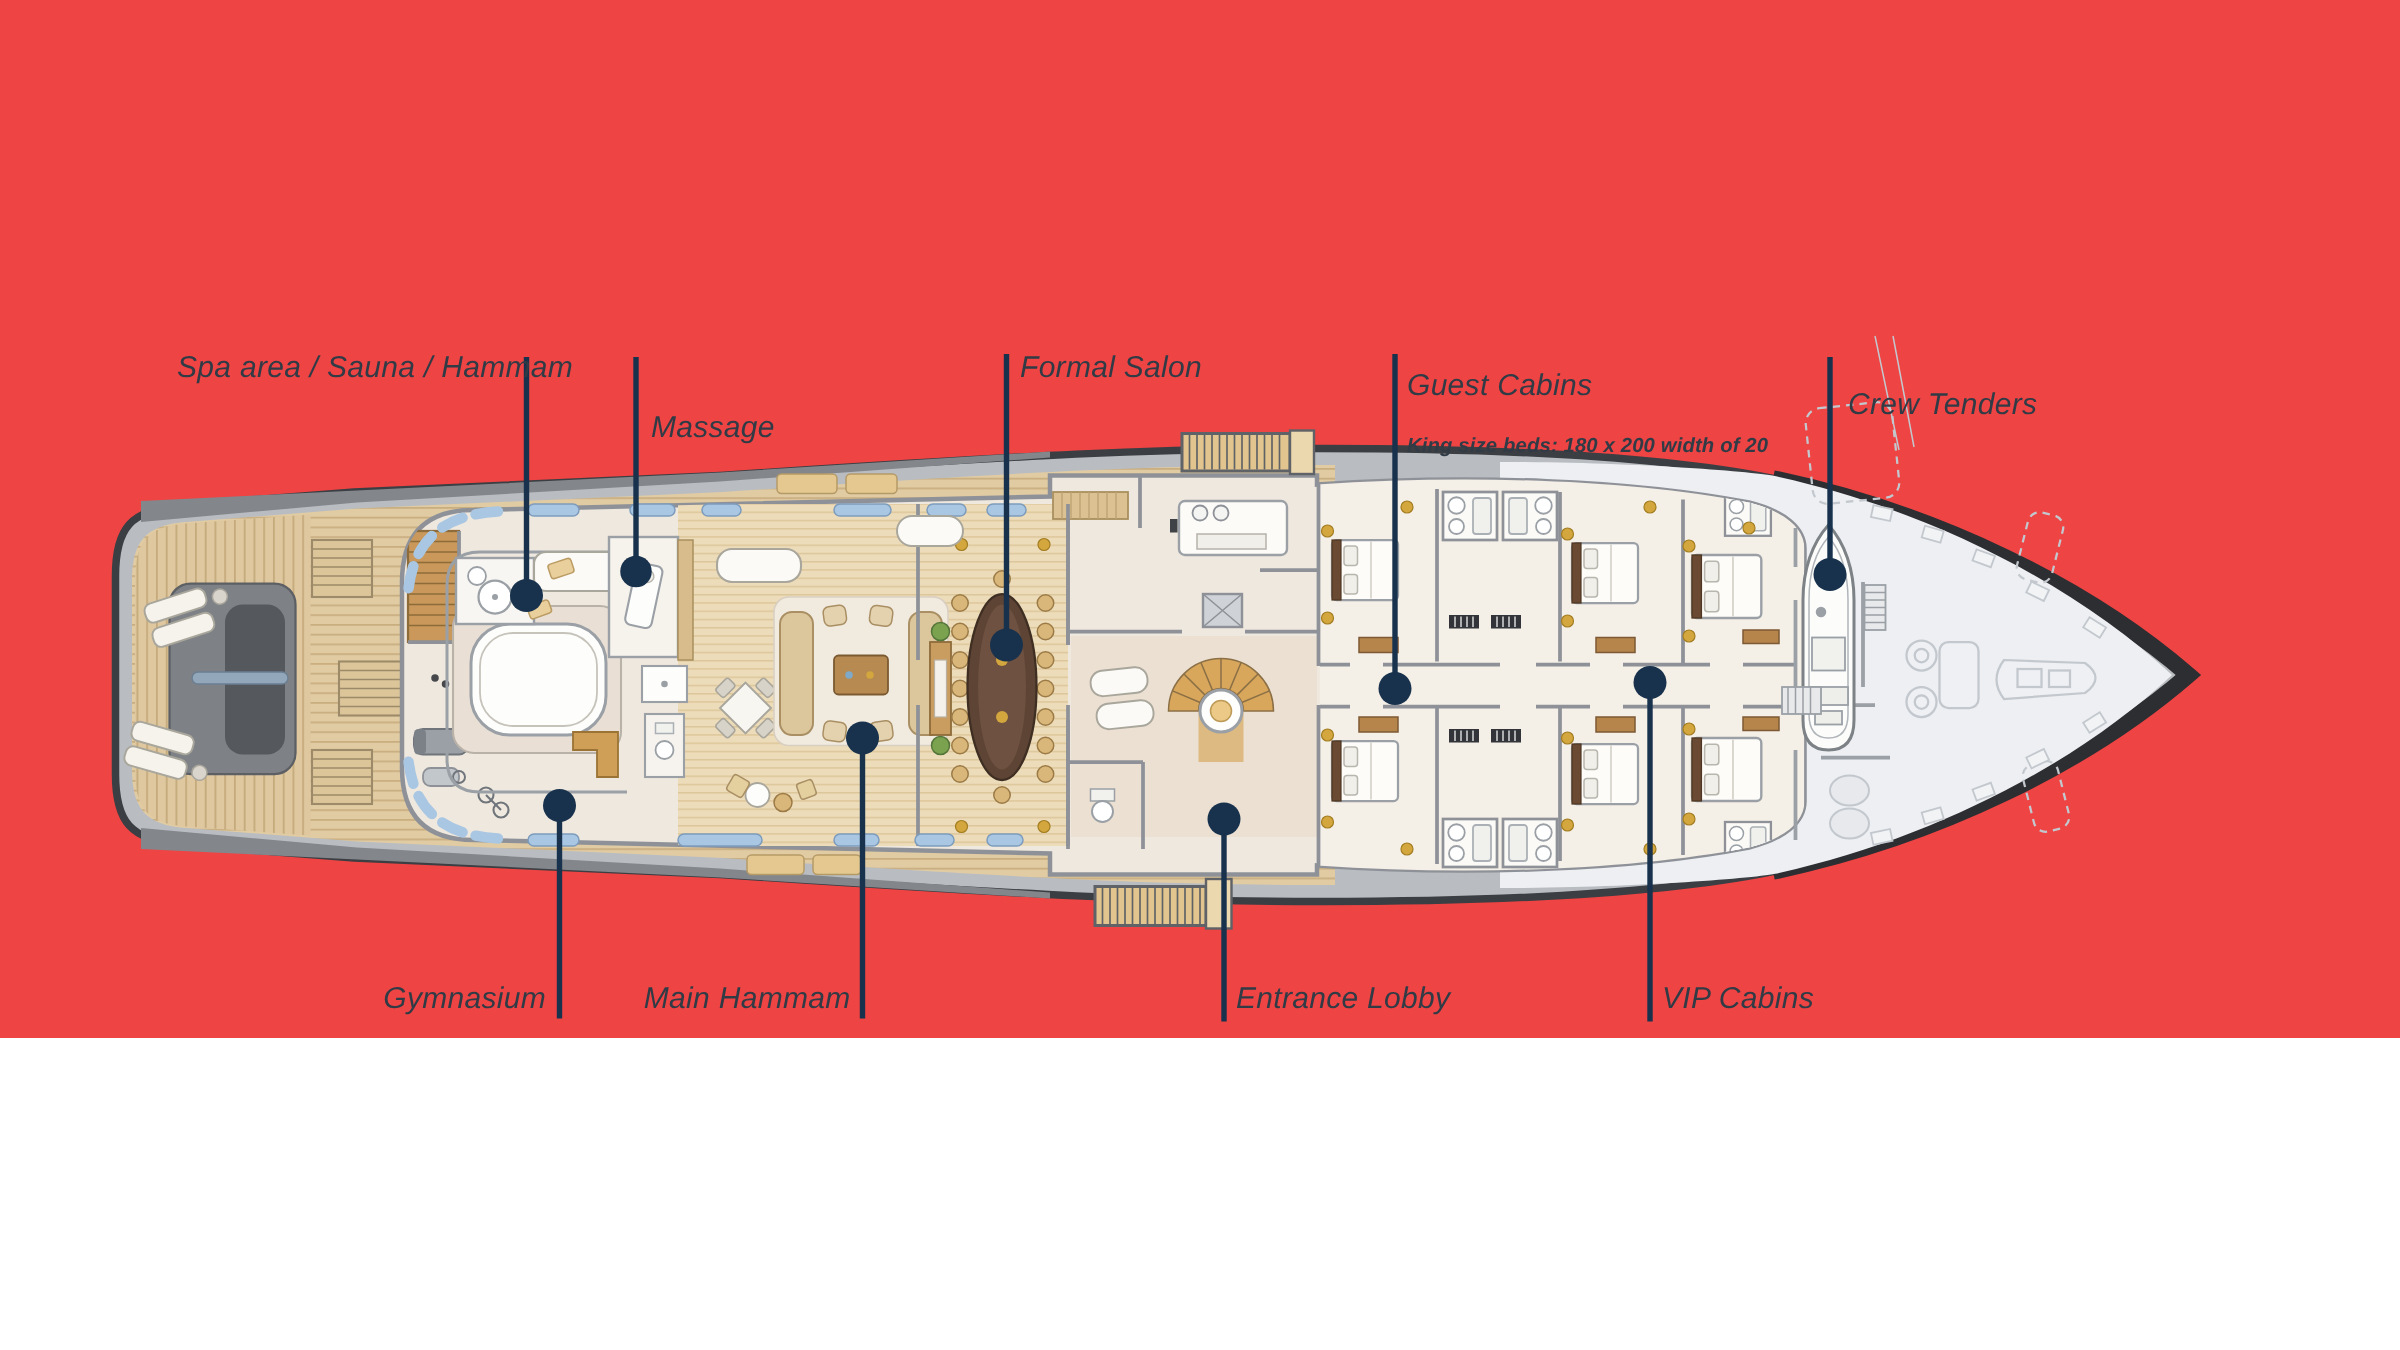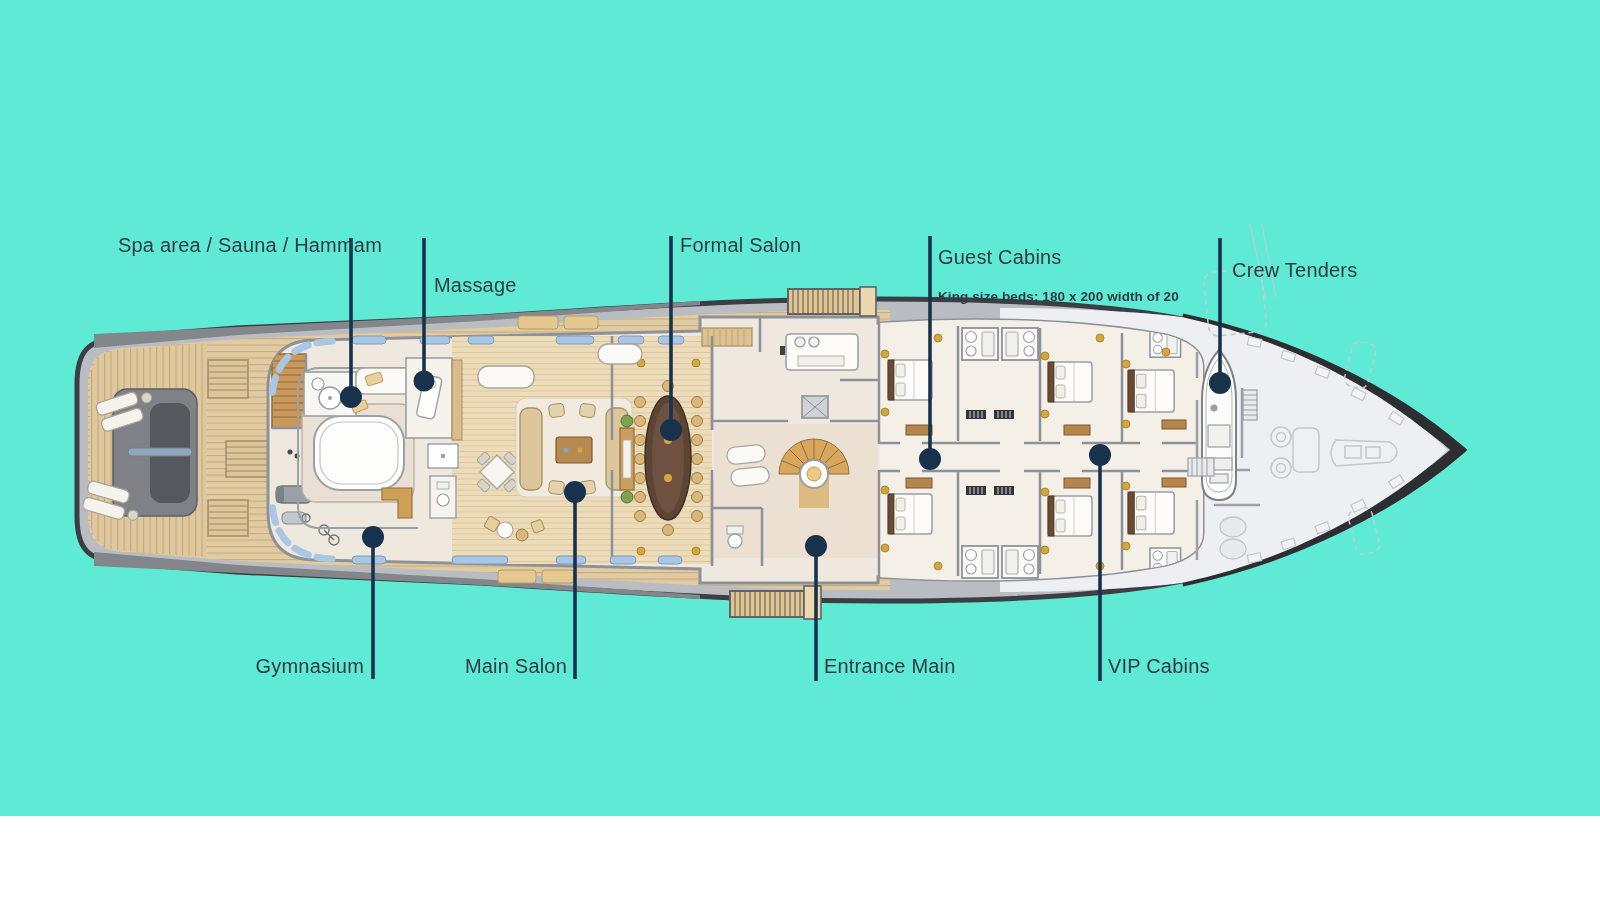--- a/index.html
+++ b/index.html
@@ -1,17 +1,17 @@
 <!DOCTYPE html>
 <html><head>
 <meta charset="utf-8">
 <style>
   html,body{margin:0;padding:0;background:#ffffff;}
-  .stage{position:relative;width:1600px;height:816px;background:#5eead4;overflow:hidden;
-         font-family:"Liberation Sans",sans-serif;}
+  .stage{position:relative;width:1600px;height:692px;background:#ef4444;overflow:hidden;
+         font-family:"Liberation Sans",sans-serif;font-style:italic;}
   .stage svg{position:absolute;left:0;top:0;}
   #leader-svg{pointer-events:none;}
   .callout-label{position:absolute;font-size:20px;font-weight:500;letter-spacing:.2px;
                  white-space:nowrap;}
   .callout-sub{position:absolute;font-size:13.5px;font-weight:700;letter-spacing:.1px;
                white-space:nowrap;margin-top:20px;}
 </style>
 </head>
 <body>
 
@@ -380,18 +380,18 @@
     </svg>
 
 <div id="callout-layer">
       <div class="callout-label" style="top: 234px; left: 118px; color: rgb(49, 59, 70);">Spa area / Sauna / Hammam</div>
       <div class="callout-label" style="top: 234px; left: 434px; color: rgb(49, 59, 70); margin-top: 40px;">Massage</div>
       <div class="callout-label" style="top: 234px; left: 680px; color: rgb(49, 59, 70);">Formal Salon</div>
       <div class="callout-label" style="top: 246px; left: 938px; color: rgb(49, 59, 70);">Guest Cabins</div>
       <div class="callout-sub" style="top: 269px; left: 938px; color: rgb(49, 59, 70);">King size beds: 180 x 200 width of 20</div>
       <div class="callout-label" style="top: 234px; left: 1232px; color: rgb(49, 59, 70); margin-top: 25px;">Crew Tenders</div>
       <div class="callout-label" style="top: 655px; right: 1236px; color: rgb(49, 59, 70);">Gymnasium</div>
-      <div class="callout-label" style="top: 655px; right: 1033px; color: rgb(49, 59, 70);">Main Salon</div>
-      <div class="callout-label" style="top: 655px; left: 824px; color: rgb(49, 59, 70);">Entrance Main</div>
+      <div class="callout-label" style="top: 655px; right: 1033px; color: rgb(49, 59, 70);">Main Hammam</div>
+      <div class="callout-label" style="top: 655px; left: 824px; color: rgb(49, 59, 70);">Entrance Lobby</div>
       <div class="callout-label" style="top: 655px; left: 1108px; color: rgb(49, 59, 70);">VIP Cabins</div>
     </div>
 
 </div>
 
 </body></html>

